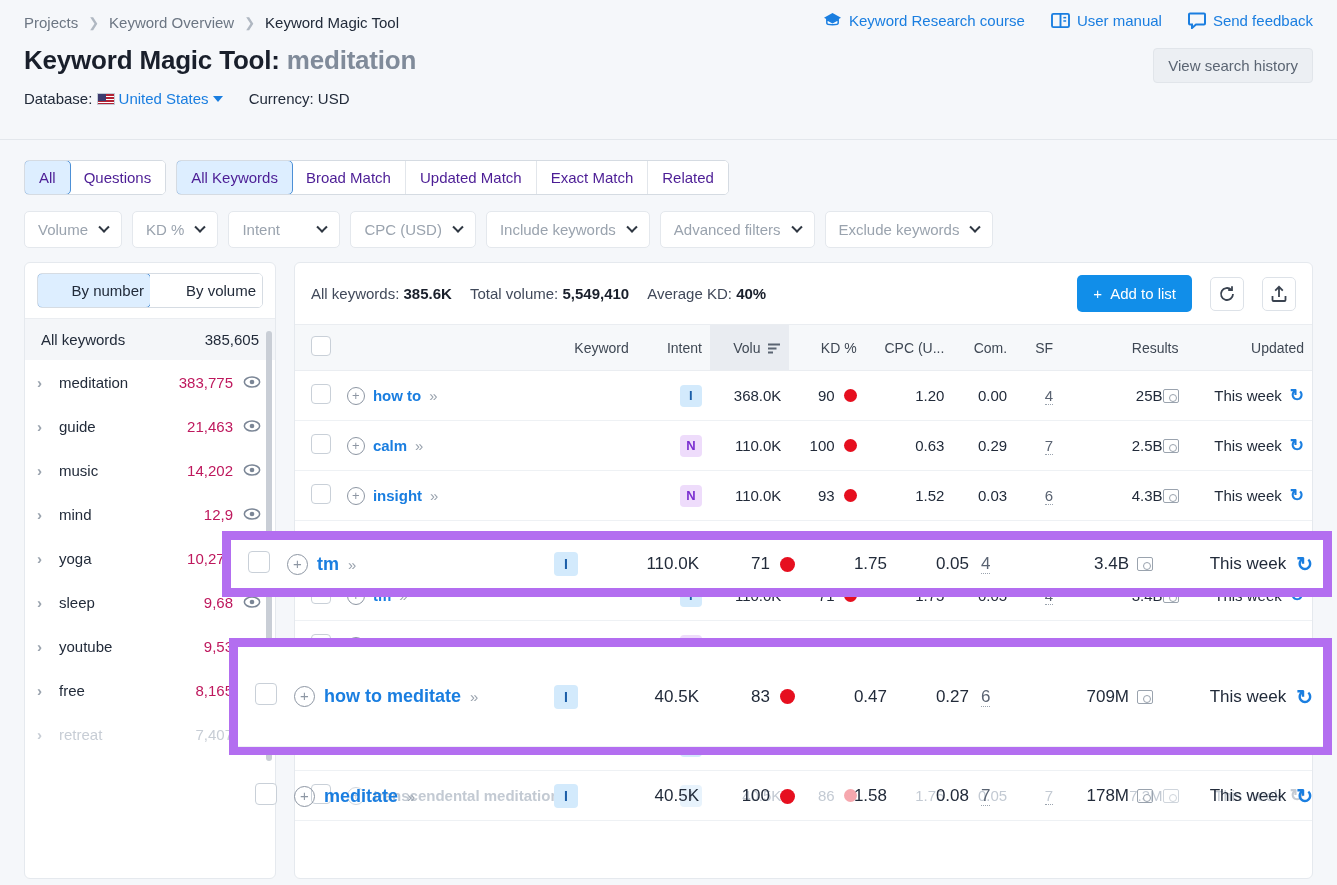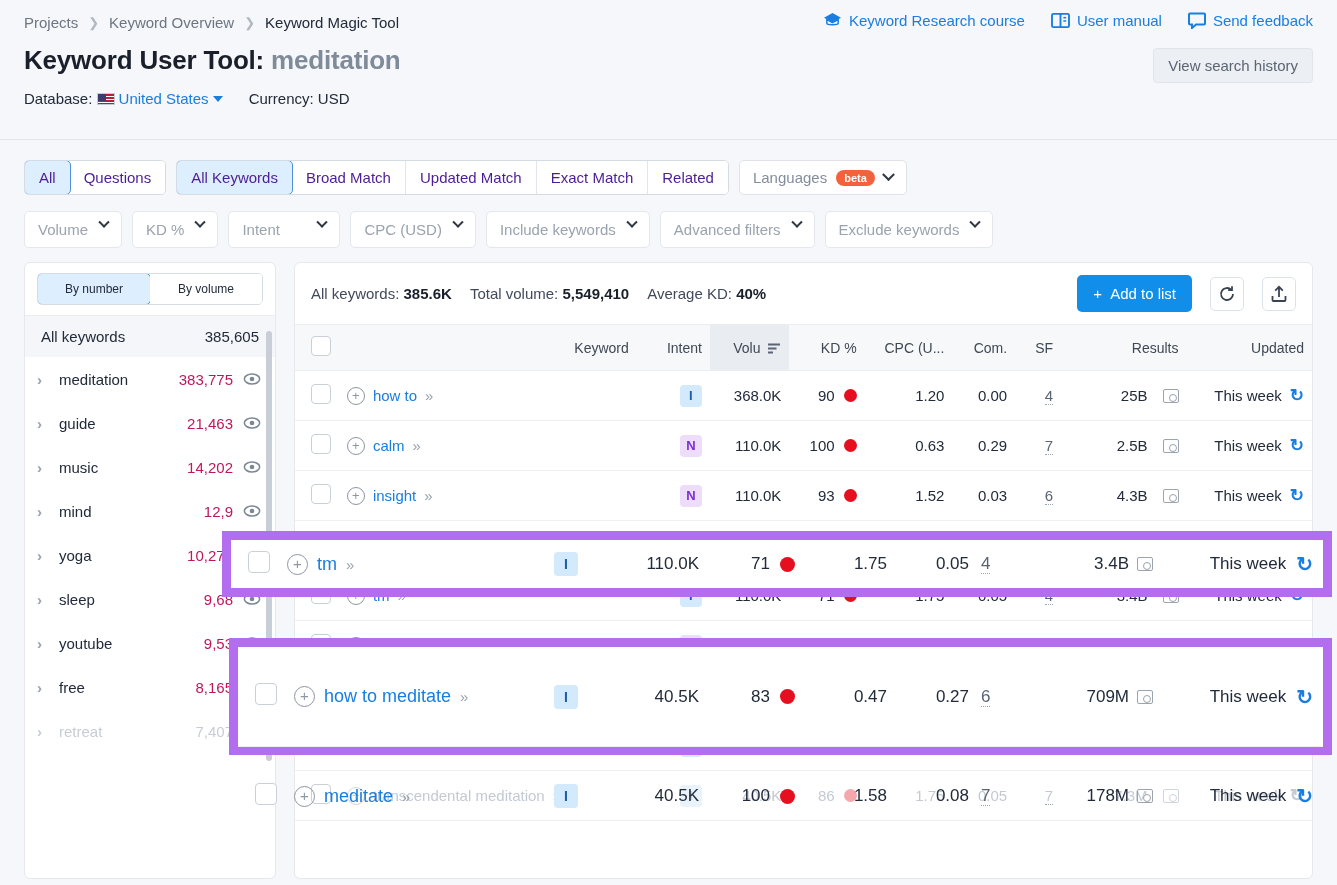--- a/index.html
+++ b/index.html
@@ -46,32 +46,32 @@
   .tab { padding:8px 14px; font-size:15px; color:#4c1d95; background:#fff; cursor:pointer; border-right:1px solid #e2e6eb; white-space:nowrap;}
   .tab:last-child{ border-right:none; }
   .tab.sel { background:#ddeeff; border:1px solid #4d90d6; margin:-1px; border-radius:5px; position:relative; z-index:2;}
   .tab-row { display:flex; align-items:center; gap:10px; }
   .lang-btn { display:inline-flex; align-items:center; gap:9px; border:1px solid #dfe3e9; background:#fff; border-radius:5px;
               padding:8px 13px; font-size:15px; color:#838e9c; cursor:pointer; }
   .beta { background:#f4613c; color:#fff; font-size:11px; font-weight:bold; border-radius:9px; padding:2px 8px; }
   .chev { width:9px; height:9px; border-right:2.2px solid #2f3742; border-bottom:2.2px solid #2f3742; transform:rotate(45deg) translate(-2px,-2px); display:inline-block;}
 
   .filter-row { display:flex; align-items:center; gap:10px; margin-top:16px; flex-wrap:nowrap; }
-  .filter-btn { display:inline-flex; align-items:flex-start; gap:12px; justify-content:space-between;
+  .filter-btn { display:inline-flex; align-items:center; gap:12px; justify-content:space-between;
                 border:1px solid #e4e8ed; background:#fff; border-radius:5px; padding:9px 13px; font-size:15px; color:#9aa3ae; cursor:pointer; white-space:nowrap;}
   .filter-btn .chev { border-color:#2f3742; width:8px;height:8px; }
 
   
   .main { display:flex; gap:18px; padding:14px 24px 0 24px; align-items:flex-start; }
 
   
   .sidebar { width:252px; background:#fff; border:1px solid #e5e9ee; border-radius:6px; overflow:hidden; height:617px; position:relative;}
   .seg-wrap { padding:10px 12px; border-bottom:1px solid #eaedf1; }
   .seg { display:inline-flex; border:1px solid #d6dce3; border-radius:5px; overflow:hidden; width:100%; }
-  .seg-item { flex:1; text-align:center; padding:8px 6px; font-size:12px; color:#222b3a; background:#fff; cursor:pointer;}
+  .seg-item { flex:1; text-align:right; padding:8px 6px; font-size:15px; color:#222b3a; background:#fff; cursor:pointer;}
   .seg-item.sel { background:#ddeeff; border:1px solid #4d90d6; border-radius:5px; margin:-1px; }
   .side-all { display:flex; justify-content:space-between; padding:12px 16px; background:#f4f6f9; font-size:15px; }
   .side-all .n { color:#222b3a; }
   .side-row { display:flex; align-items:center; padding:13px 14px 13px 12px; font-size:15px; border-bottom:0px; cursor:pointer;}
   .side-row .arrow { color:#9aa3ae; font-size:15px; width:22px; font-weight:bold;}
   .side-row .name { flex:1; color:#222b3a; }
   .side-row .cnt { color:#be185d; margin-right:10px; }
   .side-row.dim .name, .side-row.dim .cnt, .side-row.dim .arrow { color:#c7cdd5; }
   .eye { width:18px; height:18px; color:#7b8696; flex:0 0 18px; }
   .side-scroll { position:absolute; right:3px; top:68px; width:6px; height:430px; background:#c9ced6; border-radius:3px; }
@@ -101,31 +101,31 @@
   table.kw tbody td { font-size:15px; padding:13px 8px; border-bottom:1px solid #eef1f4; text-align:right; color:#222b3a; vertical-align:middle;}
   td.c-check { text-align:center; padding-left:14px;}
   td.c-kw { text-align:left; }
   td.c-intent { text-align:center; }
   td.c-sf { text-align:left; padding-left:8px;}
   td.c-upd { padding-right:16px; }
 
   .cbox { width:20px;height:20px; border:1px solid #c9d0d8; border-radius:4px; background:#fff; display:inline-block; cursor:pointer;}
   .kwcell { display:flex; align-items:center; gap:8px; }
   .plus { width:18px;height:18px; border-radius:50%; border:1.6px solid #8d96a3; color:#8d96a3; font-size:13px; line-height:15px; text-align:center; flex:0 0 18px; cursor:pointer;}
-  .kwlink { color:#1a7ee0; cursor:pointer; }
+  .kwlink { color:#1a7ee0; cursor:pointer;font-weight:bold; }
   .dblarrow { color:#9aa3ae; font-size:15px; letter-spacing:-2px; cursor:pointer; }
 
   .badge { display:inline-block; width:22px; height:22px; line-height:22px; text-align:center; font-size:13px; font-weight:bold; border-radius:4px;}
   .badge.I { background:#d3eafc; color:#1b5ea8; }
   .badge.N { background:#eedcfb; color:#7b2fd1; }
 
   .kd-wrap { display:inline-flex; align-items:center; gap:9px; justify-content:flex-end; width:100%;}
   .dot { width:13px;height:13px;border-radius:50%; display:inline-block; background:#e60f1f;}
   .sf-val { border-bottom:1px dotted #9aa3ae; color:#5a6372; cursor:pointer;}
-  .res-wrap { display:inline-flex; align-items:center; gap:15px; justify-content:flex-end; width:100%;text-align:right;}
+  .res-wrap { display:inline-flex; align-items:center; gap:0; justify-content:flex-end; width:100%;text-align:right;}
   .serp-ic { width:16px;height:14px; border:1.6px solid #9aa3ae; border-radius:2px; position:relative; display:inline-block;}
   .serp-ic::after{content:""; position:absolute; right:1px; bottom:0px; width:6px;height:6px;border:1.6px solid #9aa3ae; border-radius:50%; background:#fff;}
   .upd-wrap { display:inline-flex; align-items:center; gap:8px; justify-content:flex-end; width:100%;}
   .refresh { color:#1a7ee0; font-size:17px; font-weight:bold; cursor:pointer;}
 
   tr.dim td, tr.dim td * { color:#c3cad3 !important; }
   tr.dim .badge.I { background:#e8f3fc; color:#b9d3ea;}
   tr.dim .dot { background:#f6a7ae; }
   tr.dim .plus { border-color:#cfd5dc; color:#cfd5dc;}
   tr.dim .serp-ic, tr.dim .serp-ic::after { border-color:#cfd5dc; }
@@ -160,21 +160,21 @@
 
   <div class="breadcrumb">
     <span class="crumb">Projects</span>
     <span class="crumb-sep">❯</span>
     <span class="crumb">Keyword Overview</span>
     <span class="crumb-sep">❯</span>
     <span class="crumb active">Keyword Magic Tool</span>
   </div>
 
   <div class="page-title">
-    <span>Keyword User Tool:</span>
+    <span>Keyword Magic Tool:</span>
     <span class="term">meditation</span>
   </div>
 
   <div class="dbrow">
     <span>
       <span class="lbl">Database:</span>
       <span class="flag"></span><span class="db-link">United States</span><span class="caret" style="color:#1a7ee0"></span>
     </span>
     <span>Currency: USD</span>
   </div>
@@ -213,25 +213,20 @@
     <div class="tabgroup">
       <div class="tab sel">All</div>
       <div class="tab">Questions</div>
     </div>
     <div class="tabgroup">
       <div class="tab sel">All Keywords</div>
       <div class="tab">Broad Match</div>
       <div class="tab">Updated Match</div>
       <div class="tab">Exact Match</div>
       <div class="tab">Related</div>
-    </div>
-    <div class="lang-btn">
-      <span>Languages</span>
-      <span class="beta">beta</span>
-      <span class="chev"></span>
     </div>
   </div>
 
   <div class="filter-row">
     <div class="filter-btn">
       <span>Volume</span>
         <span class="chev"></span>
     </div>
     <div class="filter-btn">
       <span>KD %</span>

